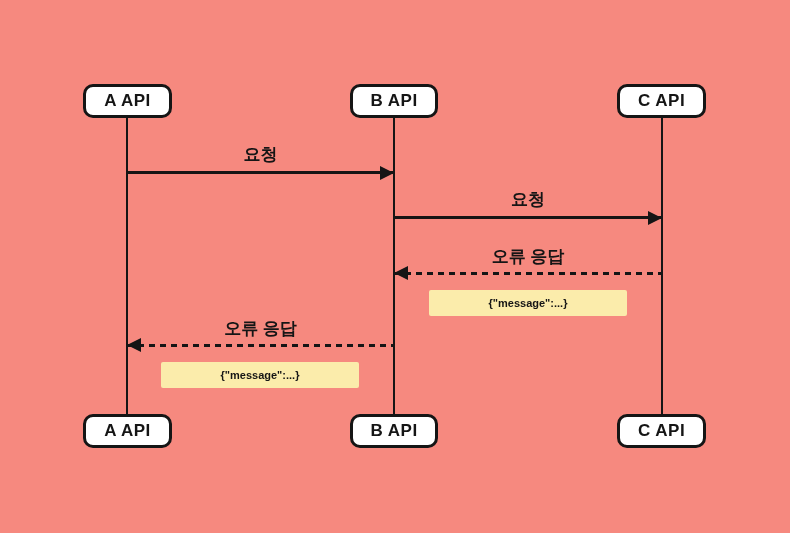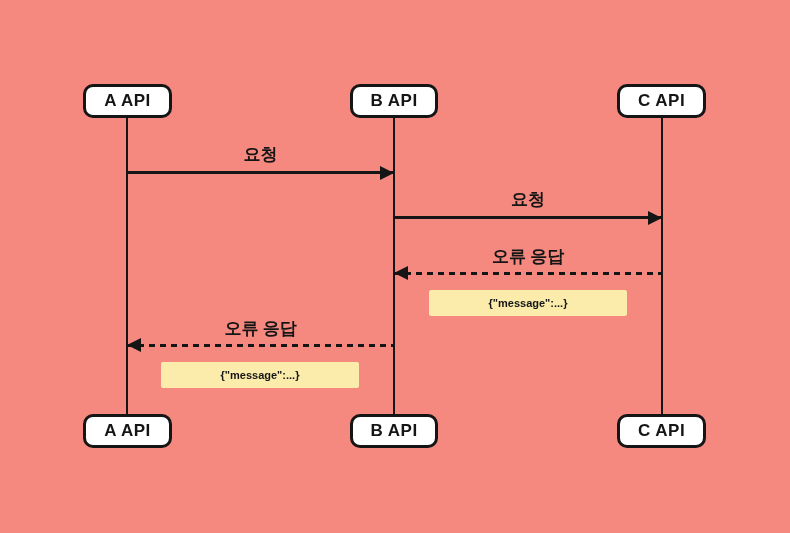--- a/index.html
+++ b/index.html
@@ -28,21 +28,21 @@
     background:var(--actor-fill);
     border:3px solid var(--line);
     border-radius:10px;
     display:flex;align-items:center;justify-content:center;
     font-size:17px;font-weight:700;color:var(--line);
     letter-spacing:.5px;
   }
   .msg-label{
     position:absolute;height:22px;line-height:22px;
     text-align:center;
-    font-size:17px;font-weight:700;color:var(--line);font-family:Liberation Serif, serif;
+    font-size:17px;font-weight:700;color:var(--line);
   }
   .msg-line{
     position:absolute;height:3px;background:var(--line);
   }
   .msg-line.dashed{
     background:repeating-linear-gradient(90deg,var(--line) 0 6px,transparent 6px 11px);
   }
   .head{
     position:absolute;width:0;height:0;
     border-top:7px solid transparent;

